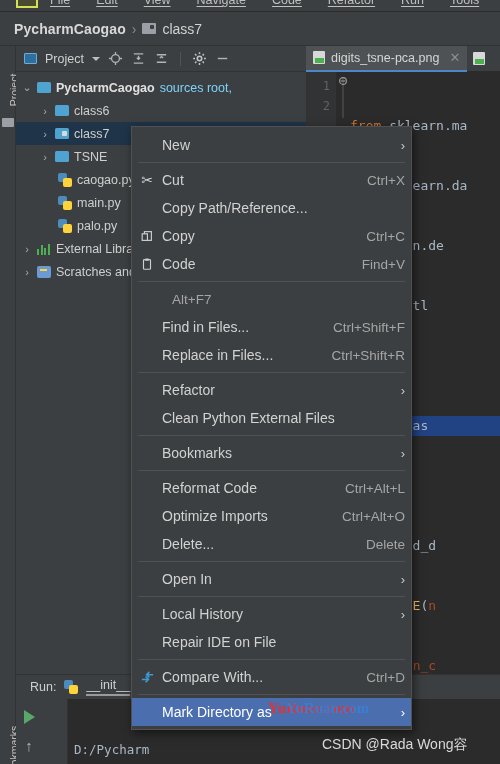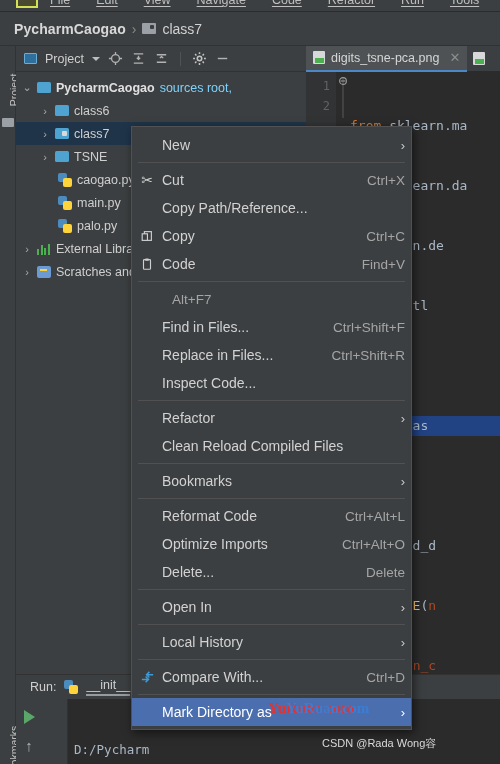--- a/index.html
+++ b/index.html
@@ -204,21 +204,21 @@
   
   .wm-red{
     position:absolute; left:268px; top:700px; color:#e8302c; font-weight:bold;
     font-size:15px; letter-spacing:.3px; z-index:60; font-family:"Liberation Serif", serif;
   }
   .wm-blue{
     position:absolute; left:286px; top:700px; color:#3a7fd5; font-weight:bold;
     font-size:15px; z-index:61; font-family:"Liberation Serif", serif; opacity:.92;
   }
   .wm-csdn{
-    position:absolute; left:322px; top:736px; color:#d9d9d9; font-size:11px; z-index:62;
+    position:absolute; left:322px; top:736px; color:#d9d9d9; font-size:14px; z-index:62;
   }
 </style>
 </head>
 <body>
 
 <div id="root">
 
   <div class="menubar">
     <div class="mlogo"></div>
     <div class="mitems">
@@ -478,34 +478,30 @@
     <div class="mi">
       <span class="ic"></span>
       <span class="lbl">Find in Files...</span>
       <span class="sc">Ctrl+Shift+F</span>
     </div>
     <div class="mi">
       <span class="ic"></span>
       <span class="lbl">Replace in Files...</span>
       <span class="sc">Ctrl+Shift+R</span>
     </div>
-    <div class="mi">
-      <span class="ic"></span>
-      <span class="lbl">Inspect Code...</span>
-    </div>
     <div class="msep"></div>
 
     <div class="mi">
       <span class="ic"></span>
       <span class="lbl">Refactor</span>
       <span class="chev">›</span>
     </div>
     <div class="mi">
       <span class="ic"></span>
-      <span class="lbl">Clean Reload Compiled Files</span>
+      <span class="lbl">Clean Python External Files</span>
     </div>
     <div class="msep"></div>
 
     <div class="mi">
       <span class="ic"></span>
       <span class="lbl">Bookmarks</span>
       <span class="chev">›</span>
     </div>
     <div class="msep"></div>
 
@@ -530,20 +526,24 @@
       <span class="ic"></span>
       <span class="lbl">Open In</span>
       <span class="chev">›</span>
     </div>
     <div class="msep"></div>
 
     <div class="mi">
       <span class="ic"></span>
       <span class="lbl">Local History</span>
       <span class="chev">›</span>
+    </div>
+    <div class="mi">
+      <span class="ic"></span>
+      <span class="lbl">Repair IDE on File</span>
     </div>
     <div class="msep"></div>
 
     <div class="mi">
       <span class="ic">
         <svg width="15" height="15" viewBox="0 0 16 16">
             <path d="M2 10h7M6 7l3 3-3 3" fill="none" stroke="#3d9ad8" stroke-width="1.6"></path>
             <path d="M14 5H7M10 2L7 5l3 3" fill="none" stroke="#3d9ad8" stroke-width="1.6"></path>
           </svg>
       </span>

